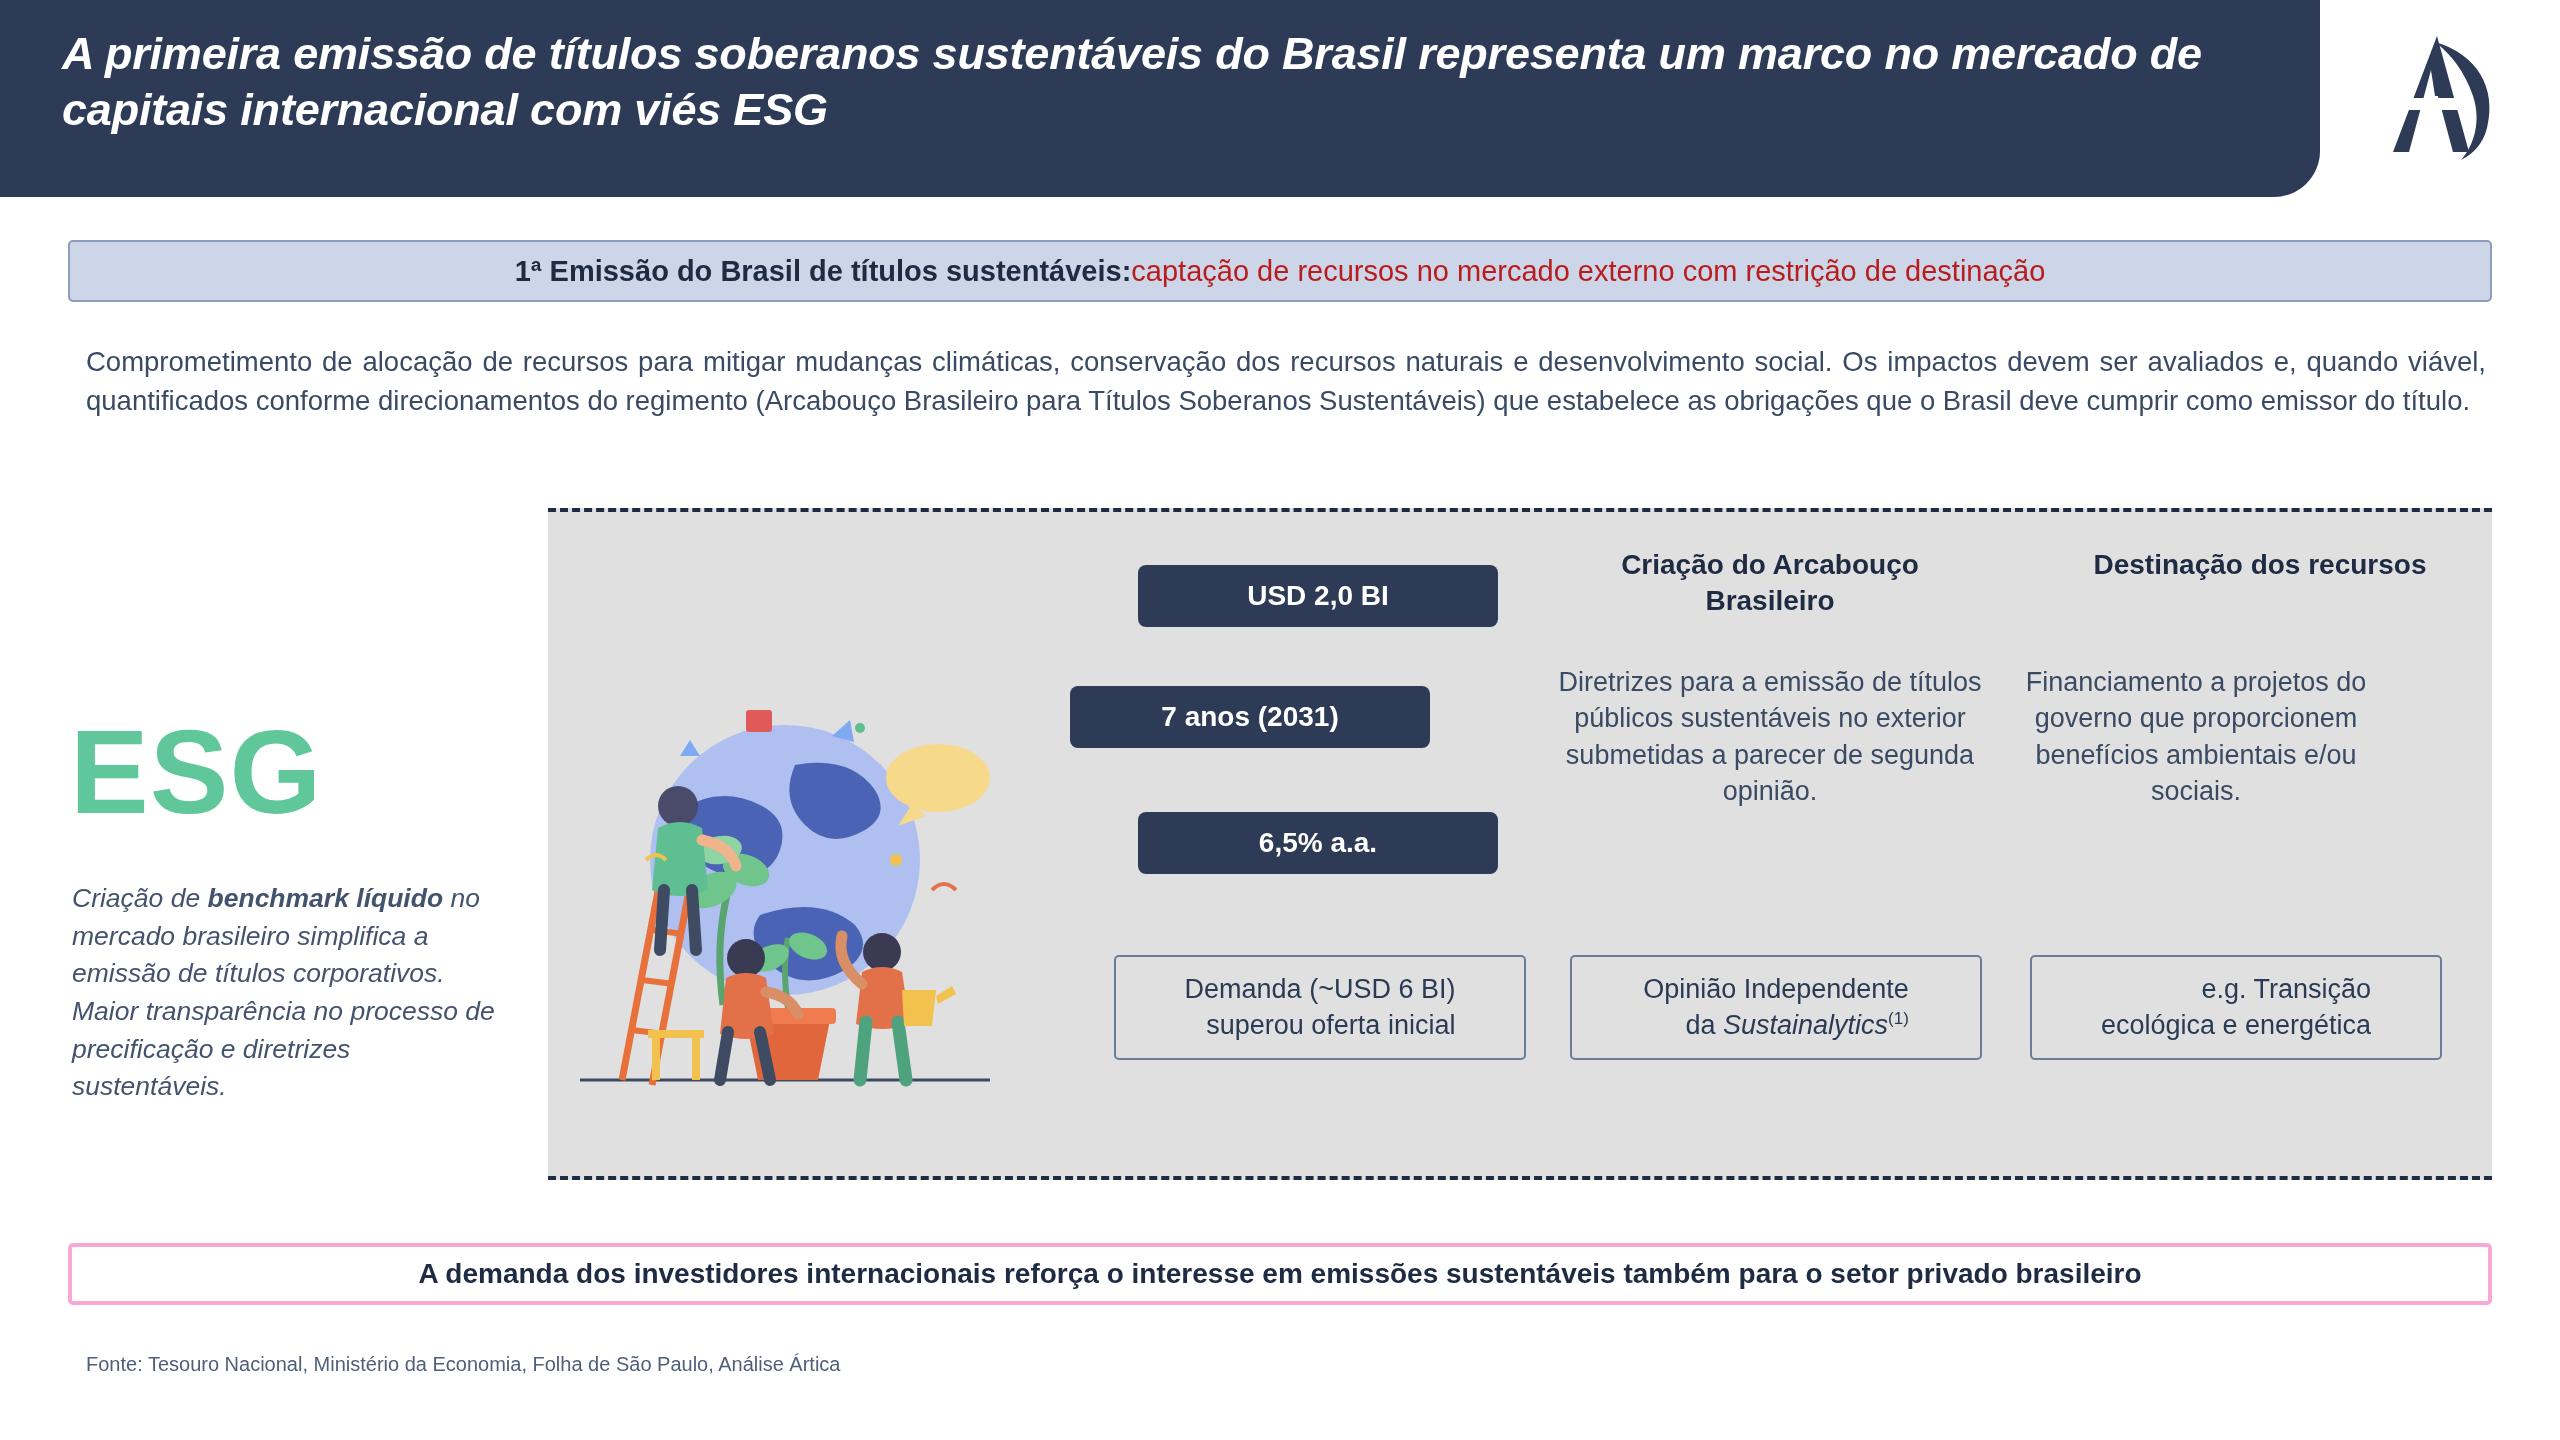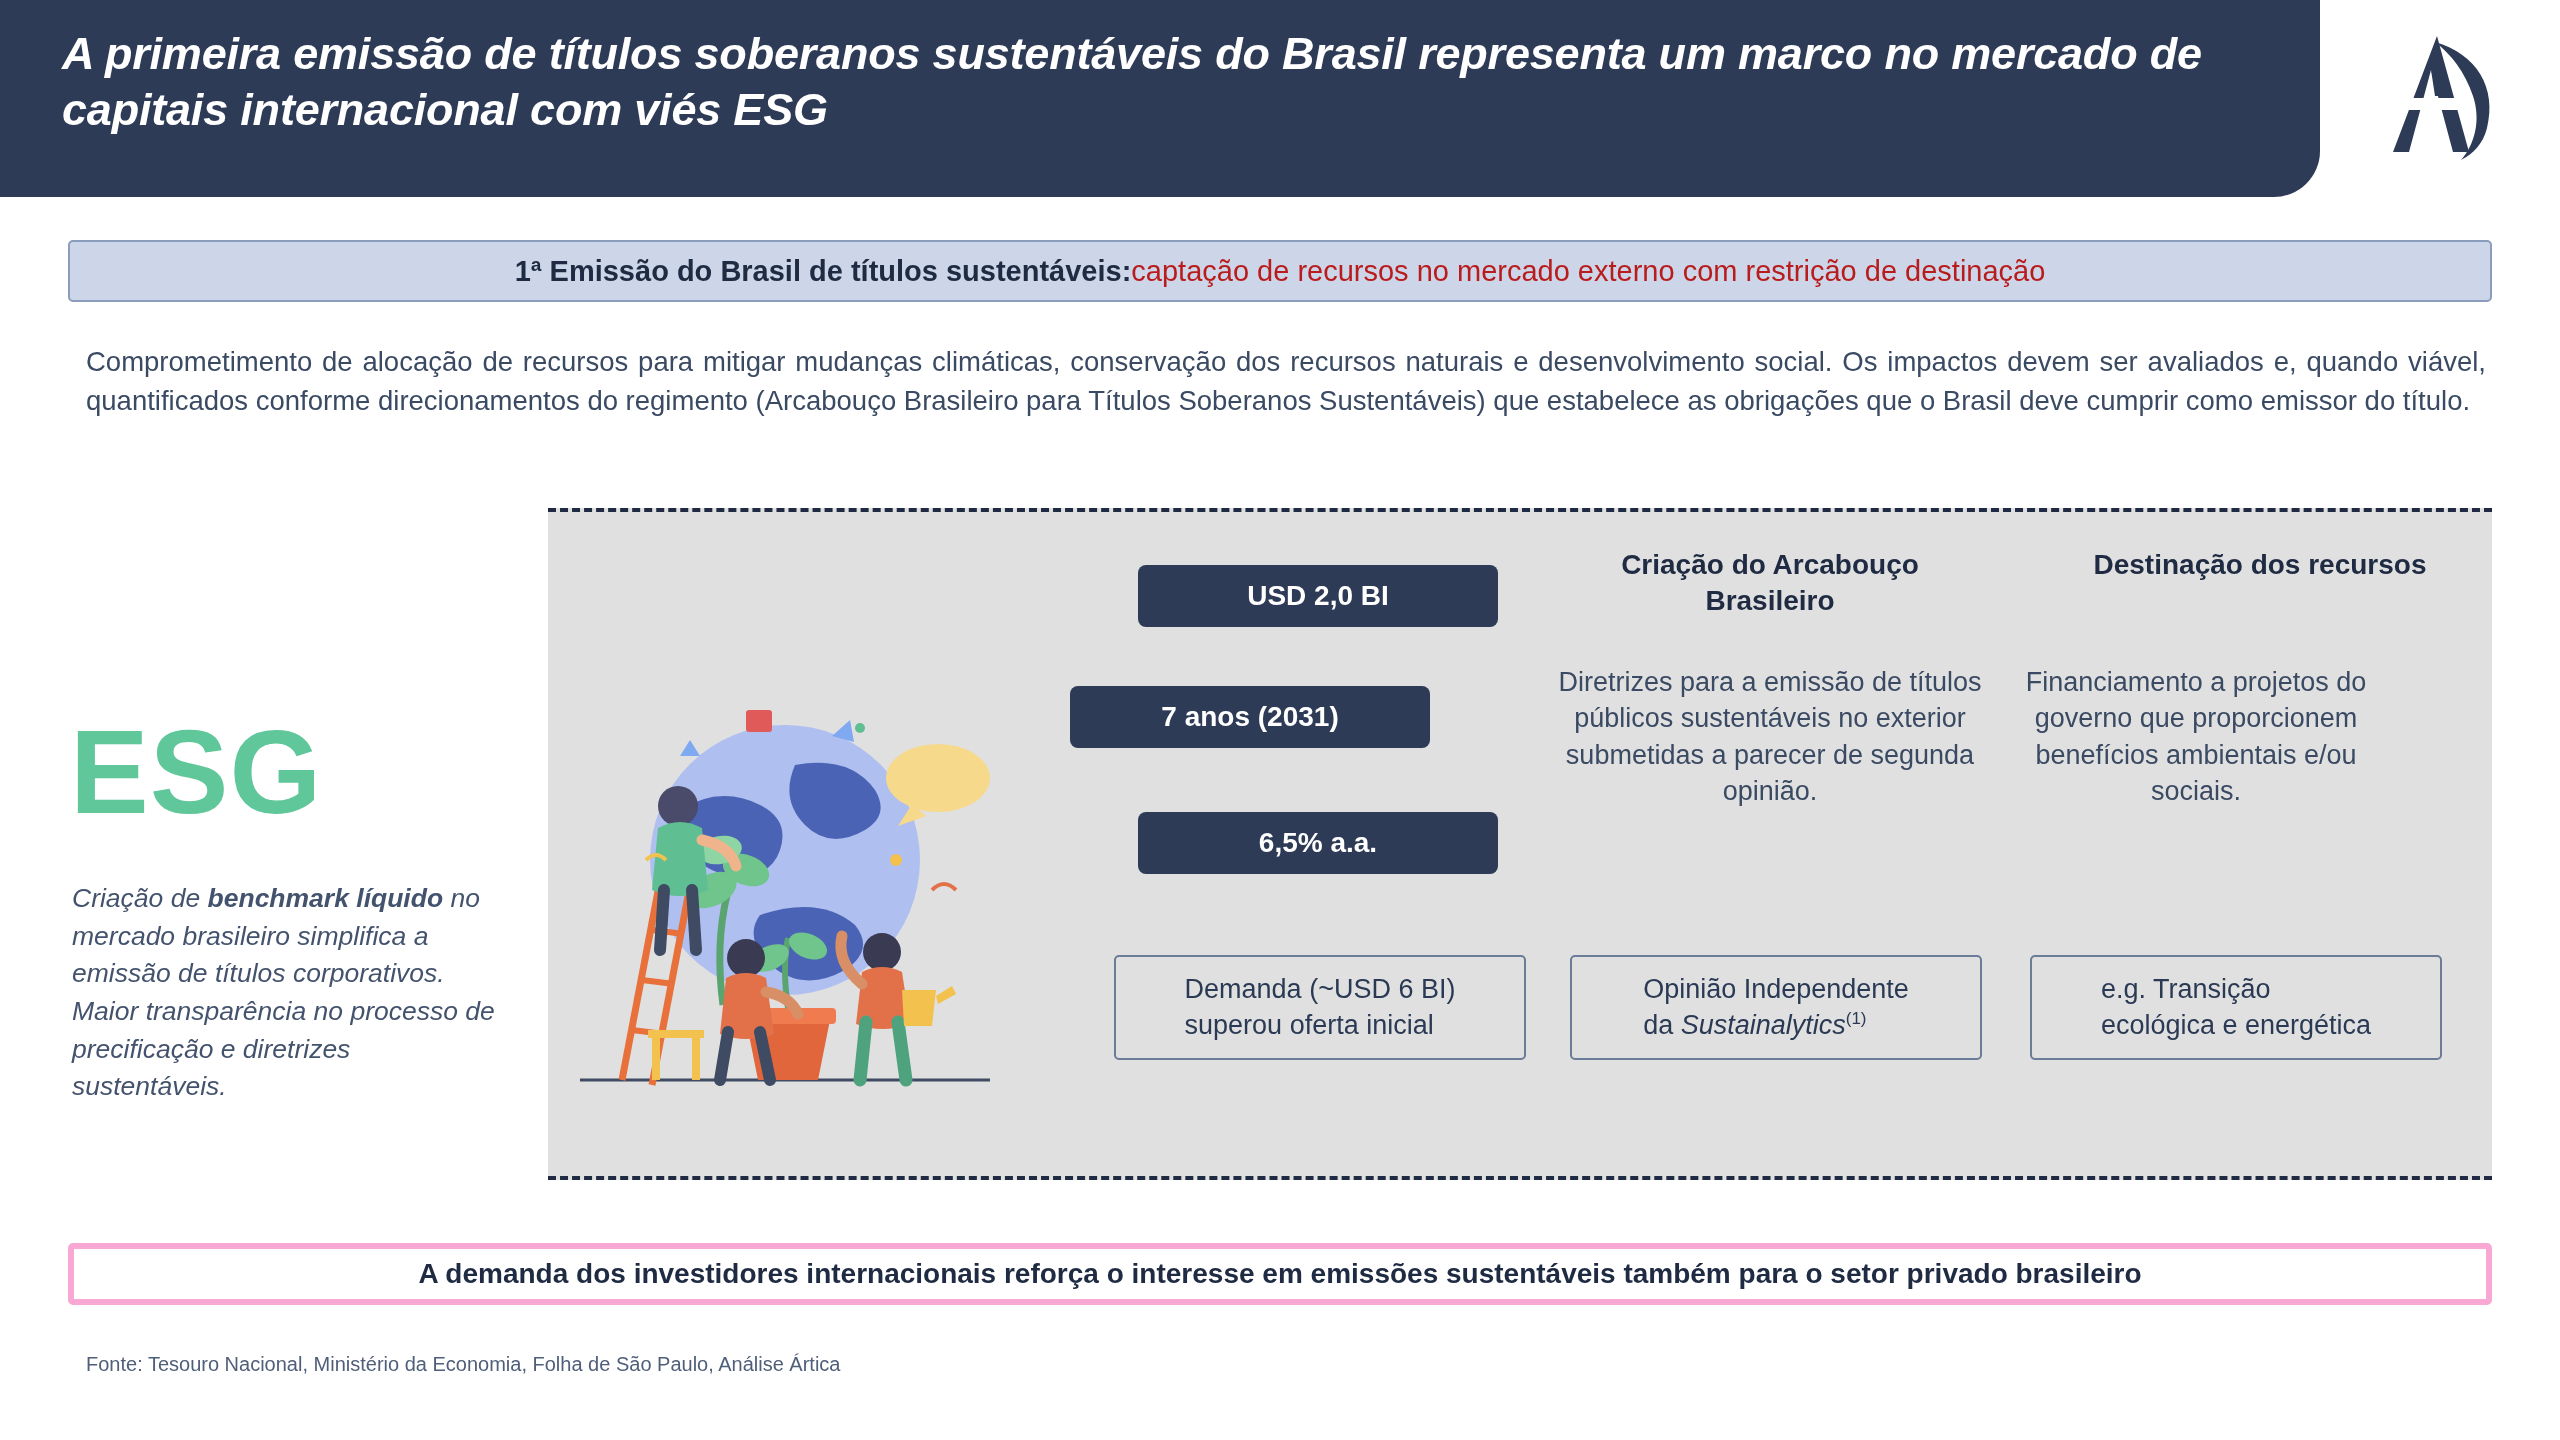--- a/index.html
+++ b/index.html
@@ -173,41 +173,41 @@
 
   
   .sub-box {
     position: absolute;
     border: 2px solid #6b7c99;
     border-radius: 5px;
     background: #e0e0e0;
     display: flex;
     align-items: center;
     justify-content: center;
-    text-align: left;
+    text-align: right;
     font-size: 27px;
     color: #2b3a54;
     line-height: 1.3;
     box-sizing: border-box;
     padding: 0 12px;
   }
   .sub-box-1 { left: 1114px; top: 955px; width: 412px; height: 105px; }
   .sub-box-2 { left: 1570px; top: 955px; width: 412px; height: 105px; }
   .sub-box-3 { left: 2030px; top: 955px; width: 412px; height: 105px; }
   .sub-box i { font-style: italic; }
   .sup { font-size: 17px; vertical-align: super; }
 
   
   .callout {
     position: absolute;
     left: 68px;
     top: 1243px;
     width: 2424px;
     height: 62px;
-    border: 6px solid #f9a8d4;
+    border: 4px solid #f9a8d4;
     border-radius: 5px;
     background: #ffffff;
     display: flex;
     align-items: center;
     justify-content: center;
     font-size: 28px;
     font-weight: bold;
     color: #1f2b42;
     box-sizing: border-box;
   }

